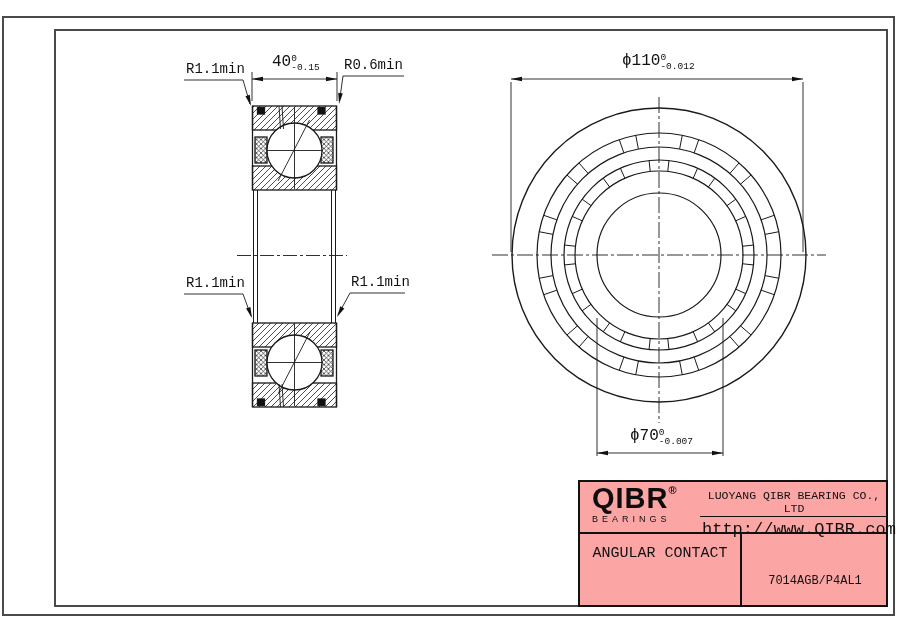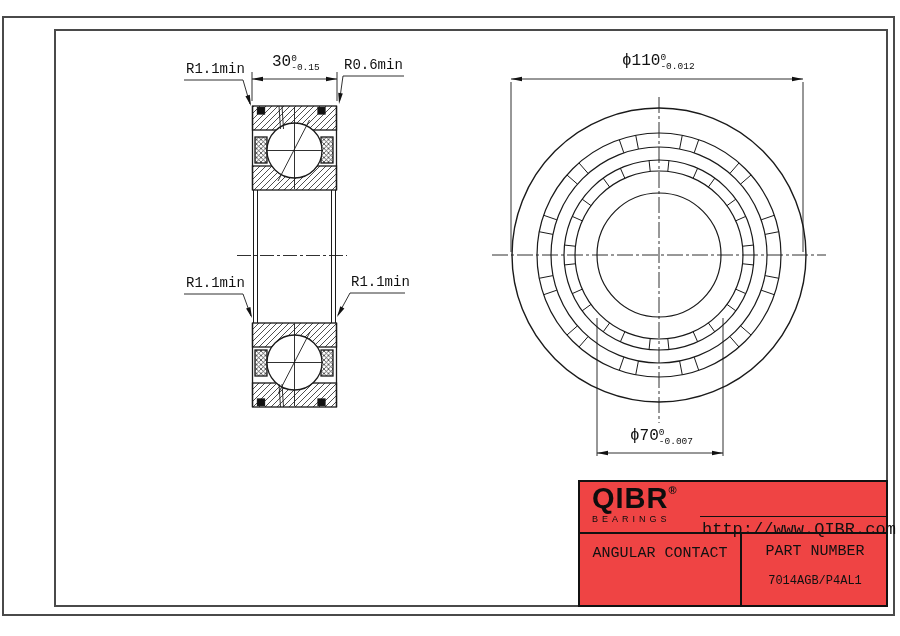--- a/index.html
+++ b/index.html
@@ -9,21 +9,21 @@
         border:2px solid #4a4a4a;box-sizing:border-box;}
   .inner-frame{position:absolute;left:54px;top:29px;width:834px;height:578px;
         border:2px solid #4a4a4a;box-sizing:border-box;}
   svg.draw{position:absolute;left:0;top:0;}
   .label{position:absolute;white-space:pre;font-size:14px;line-height:15px;}
   .dim{position:absolute;display:flex;align-items:flex-start;white-space:pre;}
   .dim-val{font-size:16px;line-height:16px;}
   .tol{display:flex;flex-direction:column;font-size:9.5px;line-height:9px;margin-top:0;}
   
   .tblock{position:absolute;left:578px;top:480px;width:310px;height:127px;
-        border:2px solid #111;box-sizing:border-box;background:#ef4444;}
+        border:2px solid #111;box-sizing:border-box;background:#fca5a5;}
   .tb-divider{position:absolute;left:0;top:50px;width:100%;height:0;border-top:2px solid #111;}
   .tb-vdiv{position:absolute;left:160px;top:52px;width:0;height:73px;border-left:2px solid #111;}
   .tb-midrule{position:absolute;left:120px;top:34px;width:186px;height:0;border-top:1px solid #111;}
   .logo{position:absolute;left:12px;top:2px;}
   .logo-main{font-family:"Liberation Sans","DejaVu Sans",sans-serif;font-weight:900;
         font-size:29px;line-height:29px;letter-spacing:1px;color:#0d0d0d;}
   .logo-reg{font-family:"Liberation Sans","DejaVu Sans",sans-serif;font-size:11px;vertical-align:14px;font-weight:700;}
   .logo-sub{font-family:"Liberation Sans","DejaVu Sans",sans-serif;font-weight:400;
         font-size:9px;letter-spacing:4px;margin-top:1px;color:#0d0d0d;}
   .company{position:absolute;left:122px;top:7px;width:184px;text-align:center;font-size:11.5px;line-height:13px;}
@@ -200,21 +200,21 @@
         <polygon points="0,0 -11,-2.3 -11,2.3" transform="translate(337,317) rotate(119)"></polygon>
       </g>
   </svg>
 
   <div class="label" style="left:186px;top:62px;">R1.1min</div>
   <div class="label" style="left:344px;top:58px;">R0.6min</div>
   <div class="label" style="left:186px;top:276px;">R1.1min</div>
   <div class="label" style="left:351px;top:275px;">R1.1min</div>
 
   <div class="dim" style="left:272px;top:54px;">
-    <span class="dim-val">30</span>
+    <span class="dim-val">40</span>
     <span class="tol">
       <span>0</span>
       <span>-0.15</span>
     </span>
   </div>
 
   <div class="dim" style="left:622px;top:53px;">
     <span class="dim-val">ϕ110</span>
     <span class="tol">
       <span>0</span>
@@ -235,19 +235,19 @@
     <div class="tb-vdiv"></div>
     <div class="tb-midrule"></div>
 
     <div class="logo">
       <div>
         <span class="logo-main">QIBR</span><span class="logo-reg">®</span>
       </div>
       <div class="logo-sub">BEARINGS</div>
     </div>
 
+    <div class="company">LUOYANG QIBR BEARING CO., LTD</div>
     <div class="website">http://www.QIBR.com</div>
     <div class="prod1">ANGULAR CONTACT</div>
-    <div class="pn-label">PART  NUMBER</div>
     <div class="pn-value">7014AGB/P4AL1</div>
   </div>
 
 </div>
 
 </body></html>

